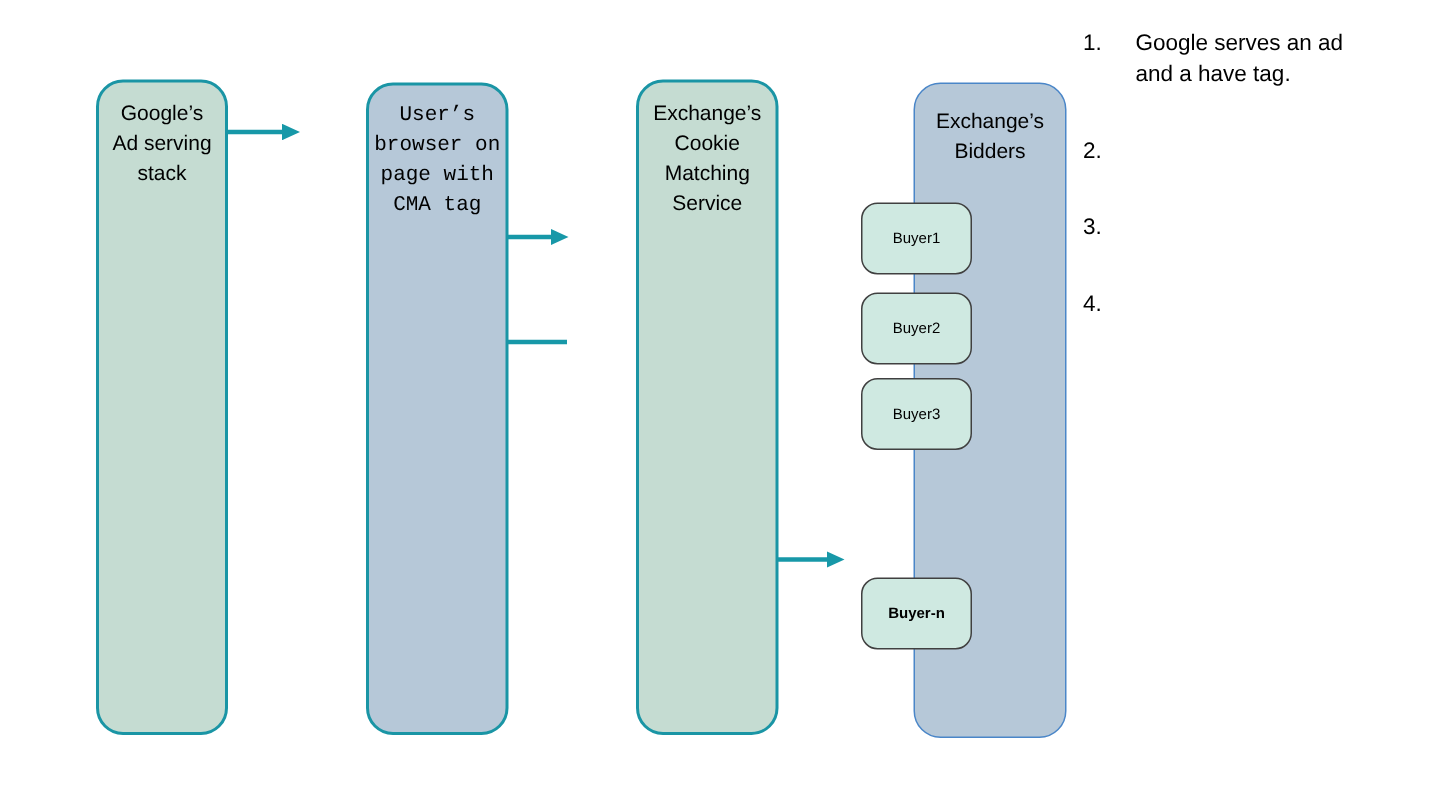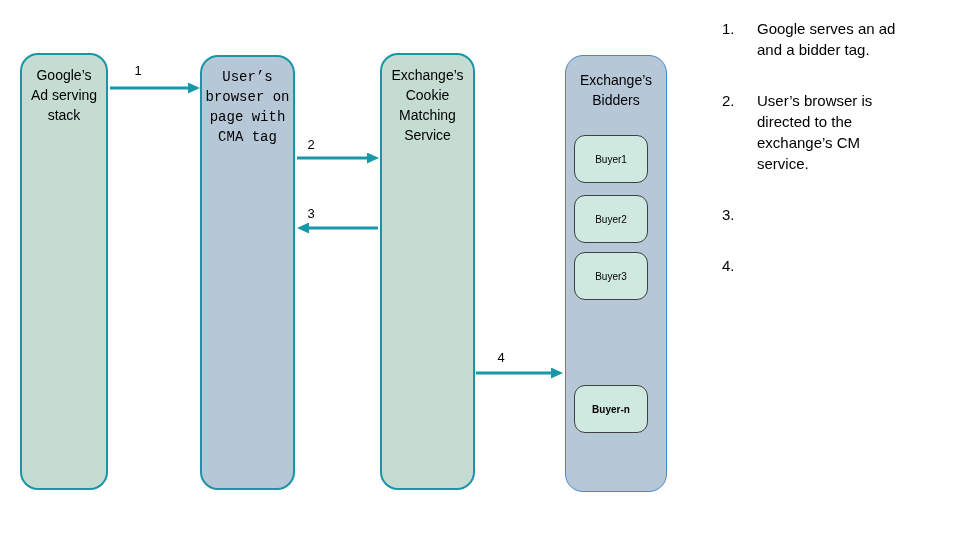--- a/index.html
+++ b/index.html
@@ -20,20 +20,21 @@
     position: absolute;
     left: 0;
     top: 0;
     pointer-events: none;
   }
   .node {
     position: absolute;
     box-sizing: border-box;
     border-radius: 18px;
     text-align: center;
+    margin-left: 44px;
   }
   .node-green {
     background: var(--green-fill, #c5dcd2);
     border: 2px solid var(--teal-border, #1a95a5);
   }
   .node-blue-teal {
     background: var(--blue-fill, #b6c8d8);
     border: 2px solid var(--teal-border, #1a95a5);
     font-family: Liberation Mono, monospace;
   }
@@ -159,28 +160,24 @@
     <span>Buyer3</span>
   </div>
   <div class="buyer buyern">
     <span>Buyer-n</span>
   </div>
 
   <div class="steps">
     <div class="step">
       <div class="step-number">1.</div>
       <div class="step-text">Google serves an ad
-and a bidder tag.</div>
+and a have tag.</div>
     </div>
     <div class="step">
       <div class="step-number">2.</div>
-      <div class="step-text">User’s browser is
-directed to the
-exchange’s CM
-service.</div>
     </div>
     <div class="step">
       <div class="step-number">3.</div>
     </div>
     <div class="step">
       <div class="step-number">4.</div>
     </div>
   </div>
 
 </div>

